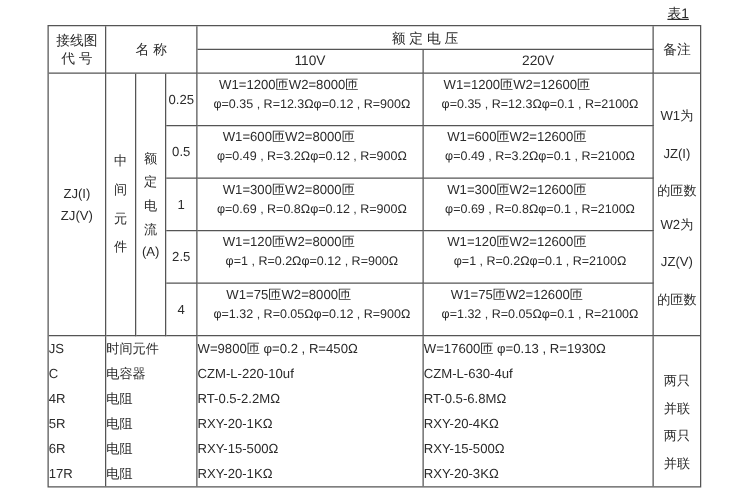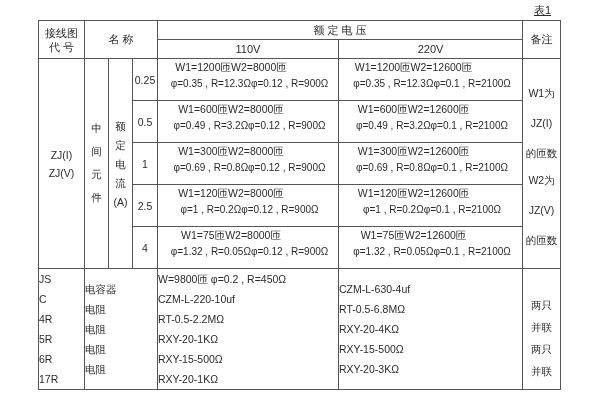--- a/index.html
+++ b/index.html
@@ -213,35 +213,37 @@
 
   <div class="bR bcol" style="grid-area:8/1/9/2">
     <div class="bline">JS</div>
     <div class="bline">C</div>
     <div class="bline">4R</div>
     <div class="bline">5R</div>
     <div class="bline">6R</div>
     <div class="bline">17R</div>
   </div>
   <div class="bR bcol" style="grid-area:8/2/9/5">
+    <div class="bline">时间元件</div>
     <div class="bline">电容器</div>
     <div class="bline">电阻</div>
     <div class="bline">电阻</div>
     <div class="bline">电阻</div>
     <div class="bline">电阻</div>
   </div>
   <div class="bR bcol" style="grid-area:8/5/9/6">
     <div class="bline">W=9800匝  φ=0.2 , R=450Ω</div>
     <div class="bline">CZM-L-220-10uf</div>
     <div class="bline">RT-0.5-2.2MΩ</div>
     <div class="bline">RXY-20-1KΩ</div>
     <div class="bline">RXY-15-500Ω</div>
     <div class="bline">RXY-20-1KΩ</div>
   </div>
   <div class="bR bcol" style="grid-area:8/6/9/7">
+    <div class="bline">W=17600匝  φ=0.13 , R=1930Ω</div>
     <div class="bline">CZM-L-630-4uf</div>
     <div class="bline">RT-0.5-6.8MΩ</div>
     <div class="bline">RXY-20-4KΩ</div>
     <div class="bline">RXY-15-500Ω</div>
     <div class="bline">RXY-20-3KΩ</div>
   </div>
   <div class="bremark" style="grid-area:8/7/9/8">
     <div>两只</div>
     <div>并联</div>
     <div>两只</div>

